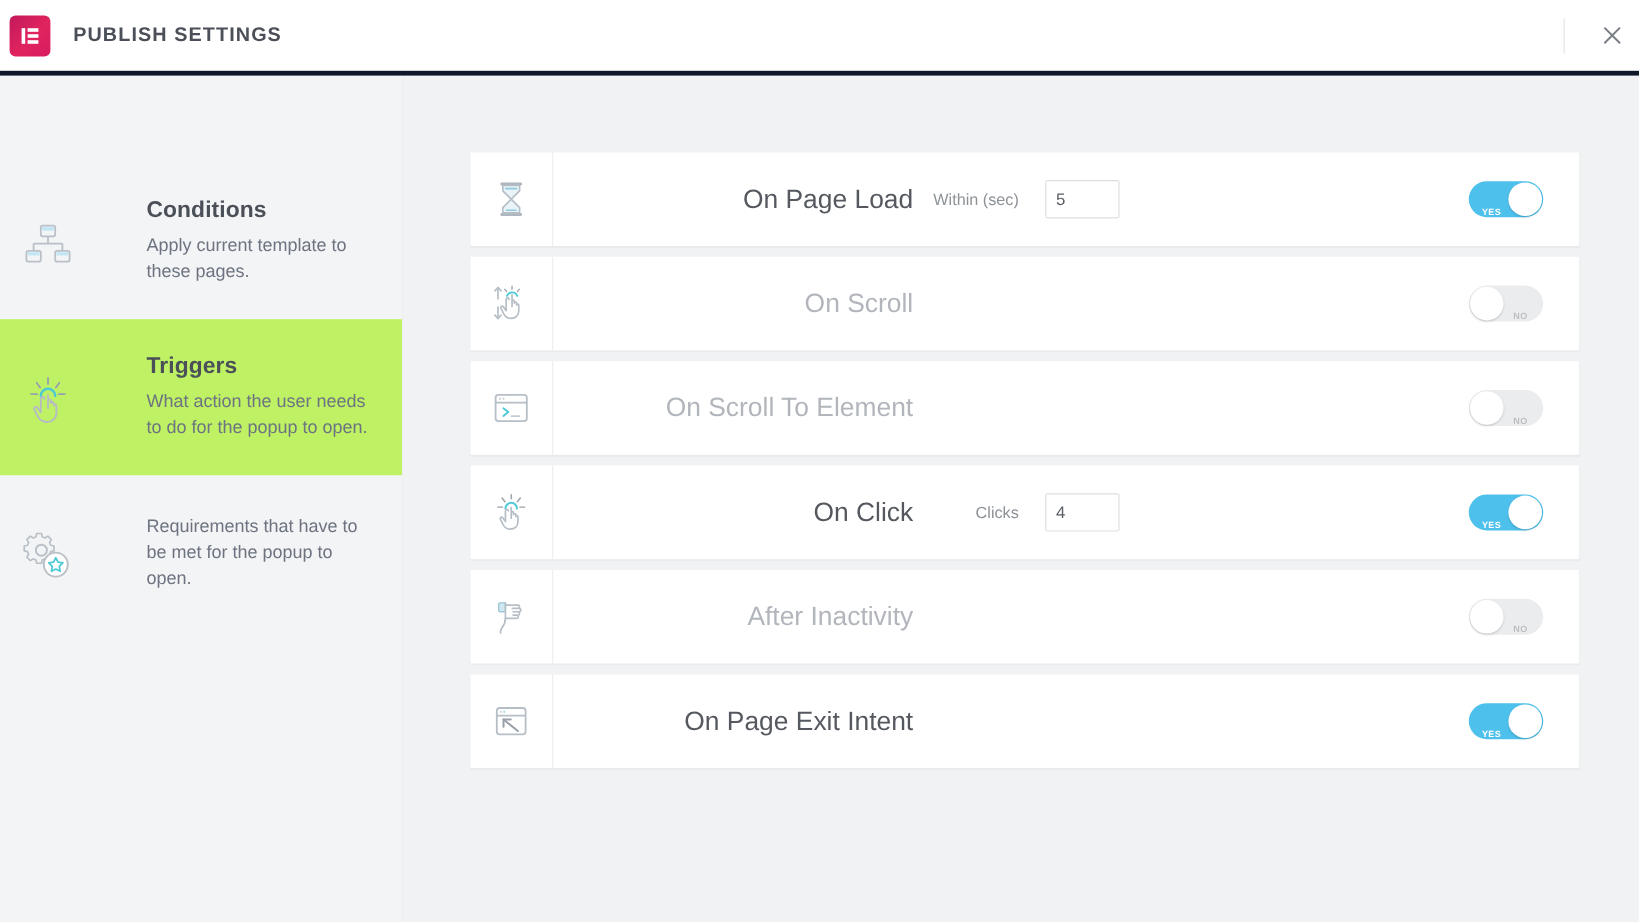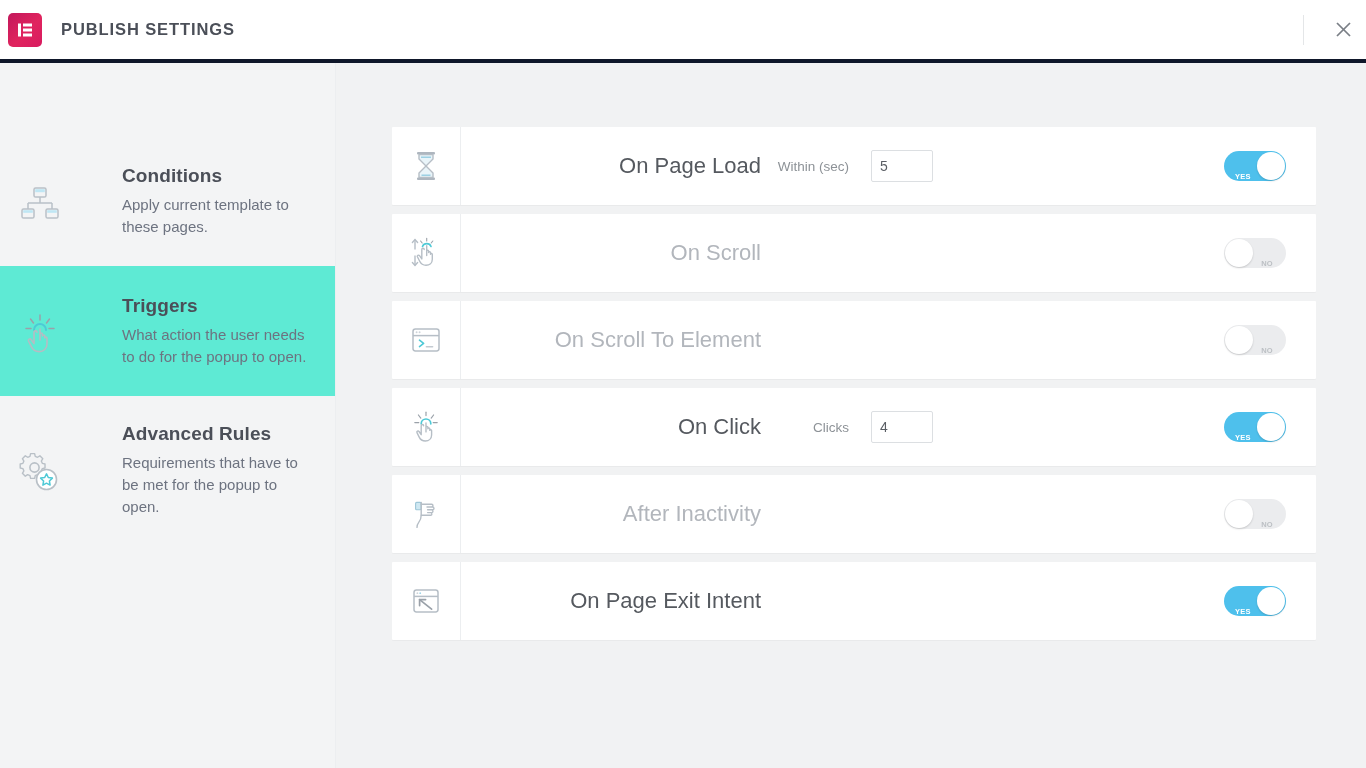--- a/index.html
+++ b/index.html
@@ -69,21 +69,21 @@
   .side-item {
     display: flex;
     align-items: center;
     padding: 26px 26px 26px 14px;
     cursor: pointer;
     background: transparent;
     min-height: 130px;
     gap: 42px;
   }
   .side-item.active {
-    background: #5eead4;
+    background: #bef264;
   }
   .side-icon {
     width: 52px;
     flex: 0 0 52px;
     display: flex;
     justify-content: center;
     padding-top: 6px;
   }
   .side-text { padding-left: 14px; padding-top: 0px; }
   .side-title {
@@ -271,21 +271,20 @@
         <svg class="ico" width="42" height="42" viewBox="0 0 42 42">
           <g fill="none" stroke="#b9c0c7" stroke-width="1.6" stroke-linejoin="round">
             <path d="M16 3.5 l4.6 0 0.7 3.1 2.6 1.1 2.7 -1.7 3.3 3.3 -1.7 2.7 1.1 2.6 3.1 0.7 0 4.6 -3.1 0.7 -1.1 2.6 1.7 2.7 -3.3 3.3 -2.7 -1.7 -2.6 1.1 -0.7 3.1 -4.6 0 -0.7 -3.1 -2.6 -1.1 -2.7 1.7 -3.3 -3.3 1.7 -2.7 -1.1 -2.6 -3.1 -0.7 0 -4.6 3.1 -0.7 1.1 -2.6 -1.7 -2.7 3.3 -3.3 2.7 1.7 2.6 -1.1 z" transform="translate(-2.5,-1.5) scale(0.88)"></path>
             <circle cx="15.5" cy="15.5" r="4.6"></circle>
           </g>
           <circle cx="27.5" cy="27.5" r="10" fill="#ffffff" stroke="#b9c0c7" stroke-width="1.6"></circle>
           <path d="M27.5 21.8 l1.8 3.7 4.1 0.6 -3 2.9 0.7 4.1 -3.6 -1.9 -3.6 1.9 0.7 -4.1 -3 -2.9 4.1 -0.6 z" fill="none" stroke="#4ec9d6" stroke-width="1.5" stroke-linejoin="round"></path>
         </svg>
       </div>
       <div class="side-text">
-        <div class="side-title">Advanced Rules</div>
         <div class="side-desc">Requirements that have to be met for the popup to open.</div>
       </div>
     </div>
 
   </div>
 
   <div id="main">
     <div id="trigger-list">
 
       <div class="trigger-row">

